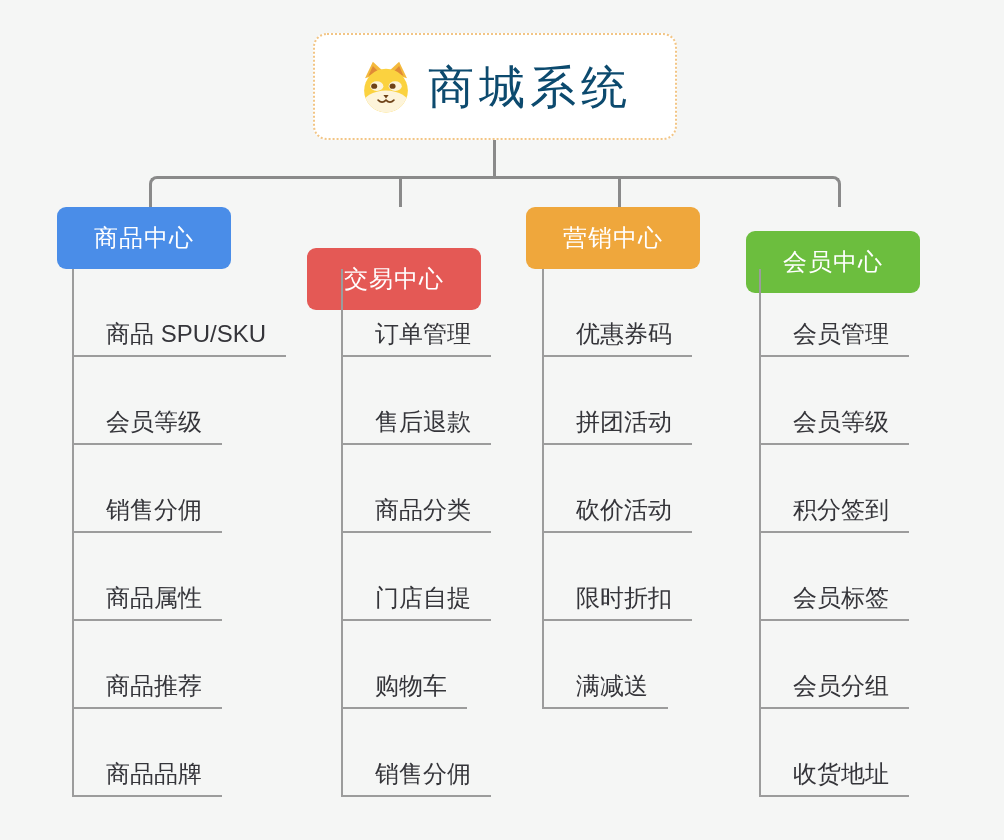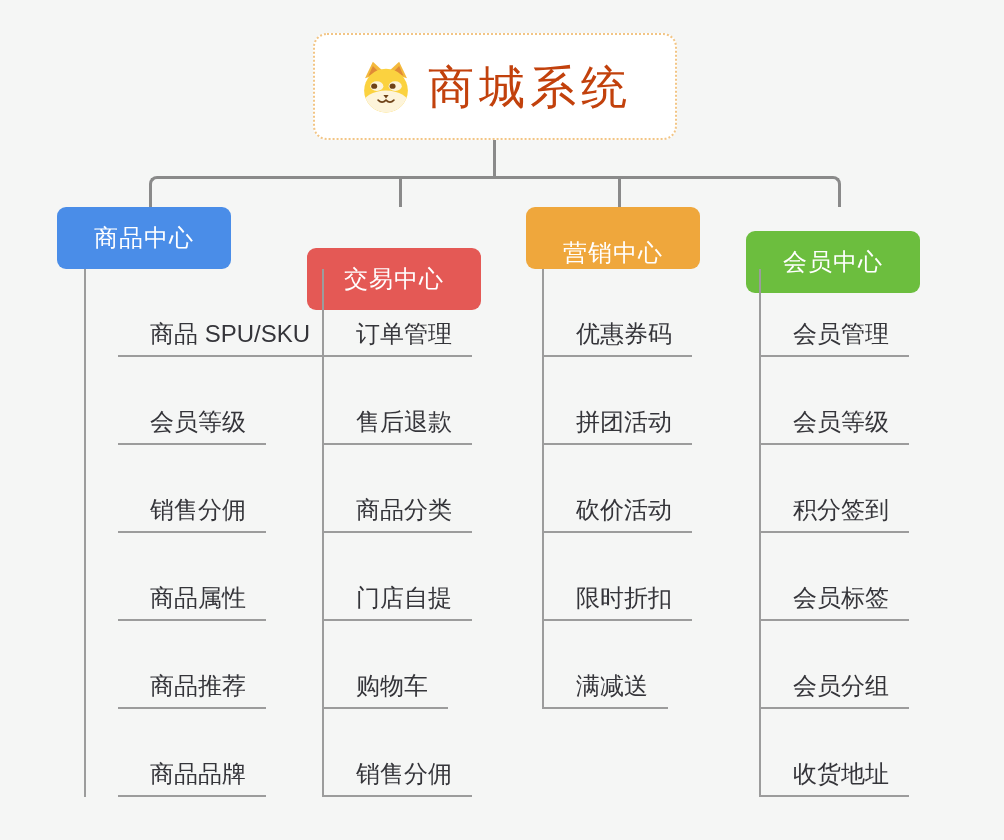--- a/index.html
+++ b/index.html
@@ -17,21 +17,21 @@
   
   .root-node{
     position:absolute;left:313px;top:33px;width:364px;height:107px;
     background:#ffffff;
     border:2px dotted #f2c585;
     border-radius:14px;
     box-sizing:border-box;
     display:flex;align-items:center;justify-content:center;gap:14px;
   }
   .root-title{
-    color:#c2410c;
+    color:#0c4a6e;
     font-size:46px;
     letter-spacing:5px;
     line-height:1;
     white-space:nowrap;
   }
   .root-icon{width:56px;height:56px;flex:0 0 auto;}
 
   
   .conn{position:absolute;box-sizing:border-box;}
   .conn-stub{left:493px;top:140px;width:3px;height:39px;background:#8a8a8a;}
@@ -52,30 +52,30 @@
   
   .branch-box{
     position:absolute;top:207px;width:174px;height:62px;
     border-radius:9px;
     color:#ffffff;font-size:24px;letter-spacing:1px;
     display:flex;align-items:center;justify-content:center;
     white-space:nowrap;
   }
   .b0{left:57px;background:#4a8de8;}
   .b1{left:307px;background:#e45955;margin-top:41px;}
-  .b2{left:526px;background:#efa73c;align-items:flex-end;}
+  .b2{left:526px;background:#efa73c;}
   .b3{left:746px;background:#6cbe3e;margin-top:24px;}
 
   
   .branch-col{
     position:absolute;top:269px;
     border-left:2px solid #9c9c9c;
   }
-  .c0{left:84px;padding-left:32px;}
-  .c1{left:322px;text-align:center;}
+  .c0{left:72px;}
+  .c1{left:341px;text-align:center;}
   .c2{left:542px;}
   .c3{left:759px;}
   .child-item{
     width:max-content;
     margin-top:50px;
     padding:0 20px 6px 32px;
     border-bottom:2px solid #9c9c9c;
     font-size:24px;
     line-height:30px;
     color:#35353a;

